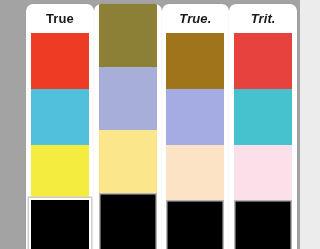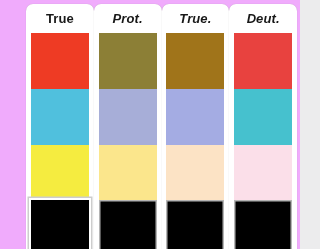--- a/index.html
+++ b/index.html
@@ -77,50 +77,49 @@
 
   
   .column-card.selected-chip .swatch.outlined {
     box-shadow: 0 0 0 2px #ffffff, 0 0 0 3.5px #cdcdcd;
     z-index: 2;
   }
 </style>
 </head>
 <body>
 
-<div id="swatch-matrix" style="background: #f0abfc; padding-left: 26px;">
+<div id="swatch-matrix" style="background: #a3a3a3; padding-left: 26px;">
     <div class="column-card selected-chip" style="background: rgb(255, 255, 255);">
       <div class="column-header">True</div>
       <div class="swatch-stack">
         <div class="swatch" style="background: rgb(238, 59, 36);"></div>
         <div class="swatch" style="background: rgb(80, 192, 221);"></div>
         <div class="swatch" style="background: rgb(245, 236, 64);"></div>
         <div class="swatch outlined" style="background: rgb(0, 0, 0);"></div>
       </div>
     </div>
     <div class="column-card" style="background: rgb(255, 255, 255);">
-      <div class="column-header italic">Prot.</div>
       <div class="swatch-stack">
         <div class="swatch" style="background: rgb(140, 127, 54);"></div>
         <div class="swatch" style="background: rgb(167, 174, 216);"></div>
         <div class="swatch" style="background: rgb(251, 230, 140);"></div>
         <div class="swatch outlined" style="background: rgb(0, 0, 0);"></div>
       </div>
     </div>
     <div class="column-card" style="background: rgb(255, 255, 255);">
       <div class="column-header italic">True.</div>
       <div class="swatch-stack">
         <div class="swatch" style="background: rgb(160, 116, 26);"></div>
         <div class="swatch" style="background: rgb(164, 172, 227);"></div>
         <div class="swatch" style="background: rgb(252, 227, 197);"></div>
         <div class="swatch outlined" style="background: rgb(0, 0, 0);"></div>
       </div>
     </div>
     <div class="column-card" style="background: rgb(255, 255, 255);">
-      <div class="column-header italic">Deut.</div>
+      <div class="column-header italic">Trit.</div>
       <div class="swatch-stack">
         <div class="swatch" style="background: rgb(232, 66, 63);"></div>
         <div class="swatch" style="background: rgb(70, 193, 206);"></div>
         <div class="swatch" style="background: rgb(251, 223, 233);"></div>
         <div class="swatch outlined" style="background: rgb(0, 0, 0);"></div>
       </div>
     </div>
   </div>
 
 </body></html>

